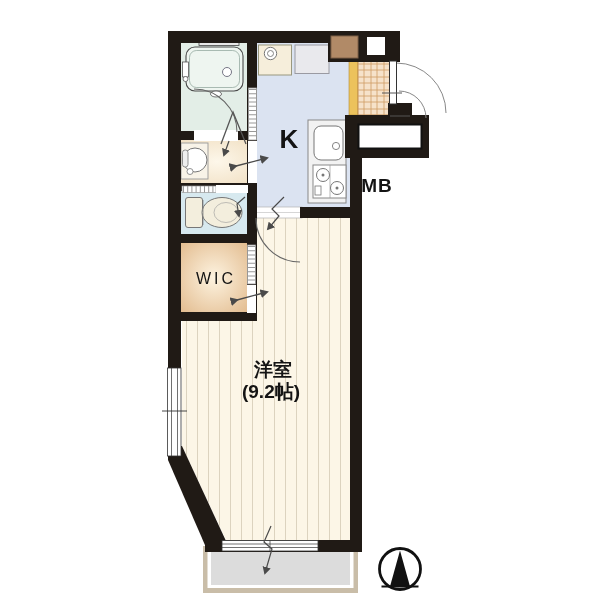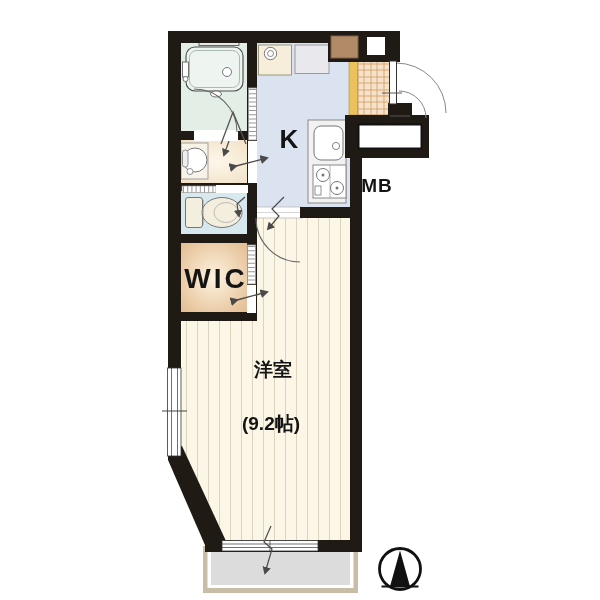--- a/index.html
+++ b/index.html
@@ -13,21 +13,21 @@
   .tile{fill:var(--genkan-tile,#f6e2ca);}
   .step{fill:var(--genkan-step,#ecc25c);}
   .balcony-frame{fill:var(--balcony-frame,#c9bda8);}
   .balcony-deck{fill:var(--balcony-deck,#dcdcdc);}
   .shoe{fill:var(--shoe-box,#b18a67);}
   .stripebg{fill:var(--main-room-floor,#fcf6e7);}
   .lbl{position:absolute;transform:translate(-50%,-50%);color:#141414;white-space:nowrap;
        text-align:center;line-height:1;}
   .lbl-k{font-size:26px;font-weight:bold;}
   .lbl-mb{font-size:19px;font-weight:bold;letter-spacing:1px;}
-  .lbl-wic{font-size:28px;font-weight:bold;letter-spacing:3px;}
+  .lbl-wic{font-size:16px;font-weight:normal;letter-spacing:3px;}
   .lbl-room{font-size:19px;font-weight:600;}
   .lbl-size{font-size:19px;font-weight:600;}
 </style>
 </head>
 <body>
 
 <div id="app">
   <svg id="plan-svg" width="600" height="600" viewBox="0 0 600 600">
     <defs>
       <radialGradient id="gradWash" cx="50%" cy="50%" r="70%">
@@ -212,14 +212,14 @@
       <circle cx="400" cy="569" r="20.5" fill="#fff" stroke="#111" stroke-width="2.8"></circle>
       <path d="M400,550.5 L410,586.5 L390,586.5 Z" fill="#111"></path>
       <line x1="381.5" y1="586.5" x2="418.5" y2="586.5" stroke="#111" stroke-width="2.2"></line>
     </g>
   </svg>
 
   <div class="lbl lbl-k" style="left:289px;top:139px;">K</div>
   <div class="lbl lbl-mb" style="left:377px;top:137px;margin-top:48px;">MB</div>
   <div class="lbl lbl-wic" style="left:216px;top:279px;">WIC</div>
   <div class="lbl lbl-room" style="left:273px;top:369px;">洋室</div>
-  <div class="lbl lbl-size" style="left:271px;top:391px;margin-top:32px;">(9.2帖)</div>
+  <div class="lbl lbl-size" style="left:271px;top:391px;">(9.2帖)</div>
 </div>
 
 </body></html>

